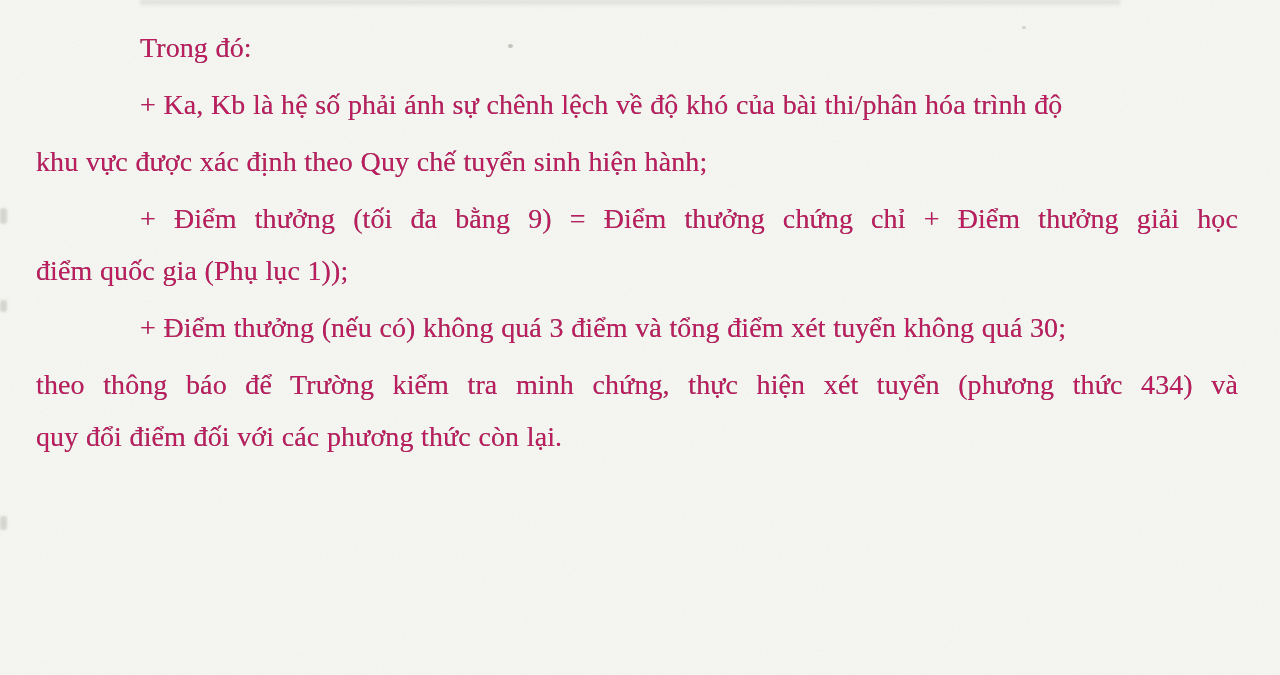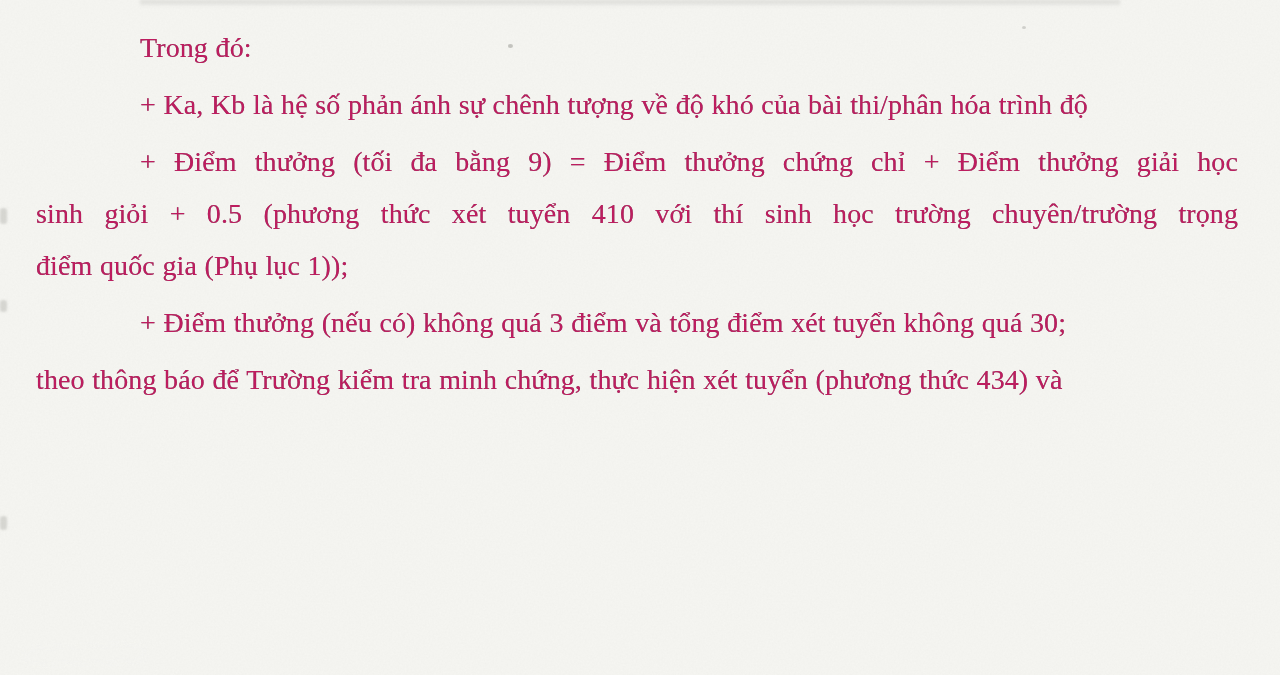--- a/index.html
+++ b/index.html
@@ -103,34 +103,35 @@
 </style>
 </head>
 <body>
 
 <div class="page" style="background: rgb(246, 246, 242); color: #be185d;">
   <div class="content" id="doc">
       <div class="para">
         <div class="line first">Trong đó:</div>
       </div>
       <div class="para">
-        <div class="line first">+ Ka, Kb là hệ số phản ánh sự chênh tượng về độ khó của bài thi/phân hóa trình độ</div>
+        <div class="line first">+ Ka, Kb là hệ số phải ánh sự chênh lệch về độ khó của bài thi/phân hóa trình độ</div>
       </div>
       <div class="para">
+        <div class="line">khu vực được xác định theo Quy chế tuyển sinh hiện hành;</div>
       </div>
       <div class="para">
         <div class="line first">+ Điểm thưởng (tối đa bằng 9) = Điểm thưởng chứng chỉ + Điểm thưởng giải học</div>
-        <div class="line">sinh giỏi + 0.5 (phương thức xét tuyển 410 với thí sinh học trường chuyên/trường trọng</div>
         <div class="line">điểm quốc gia (Phụ lục 1));</div>
       </div>
       <div class="para">
         <div class="line first">+ Điểm thưởng (nếu có) không quá 3 điểm và tổng điểm xét tuyển không quá 30;</div>
       </div>
       <div class="para">
         <div class="line">theo thông báo để Trường kiểm tra minh chứng, thực hiện xét tuyển (phương thức 434) và</div>
+        <div class="line">quy đổi điểm đối với các phương thức còn lại.</div>
       </div>
     </div>
 
   <div class="topfade"></div>
   <div class="edgespeck es1"></div>
   <div class="edgespeck es2"></div>
   <div class="edgespeck es3"></div>
   <div class="dot dot1"></div>
   <div class="dot dot2"></div>
   <div class="smudge"></div>

